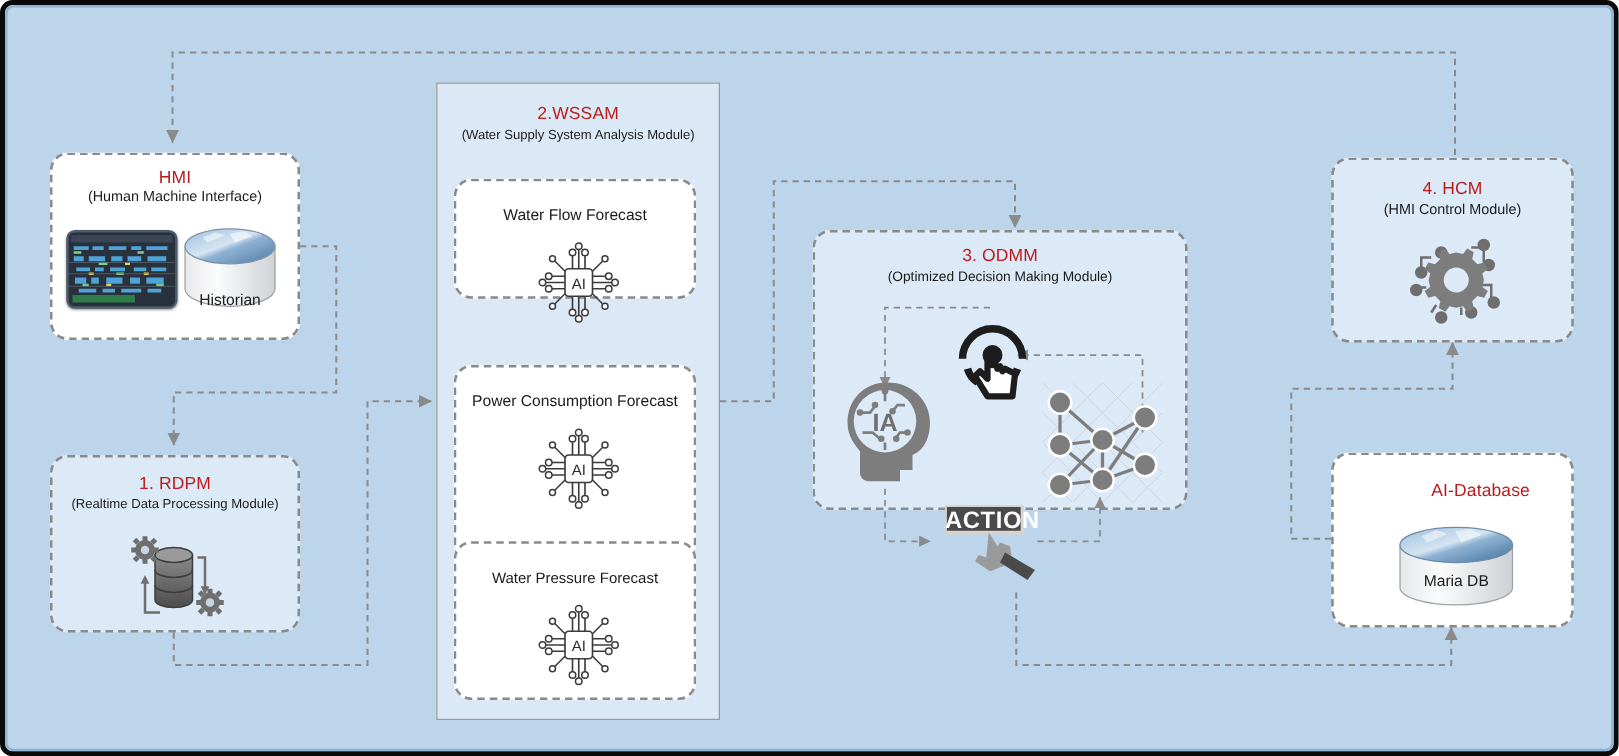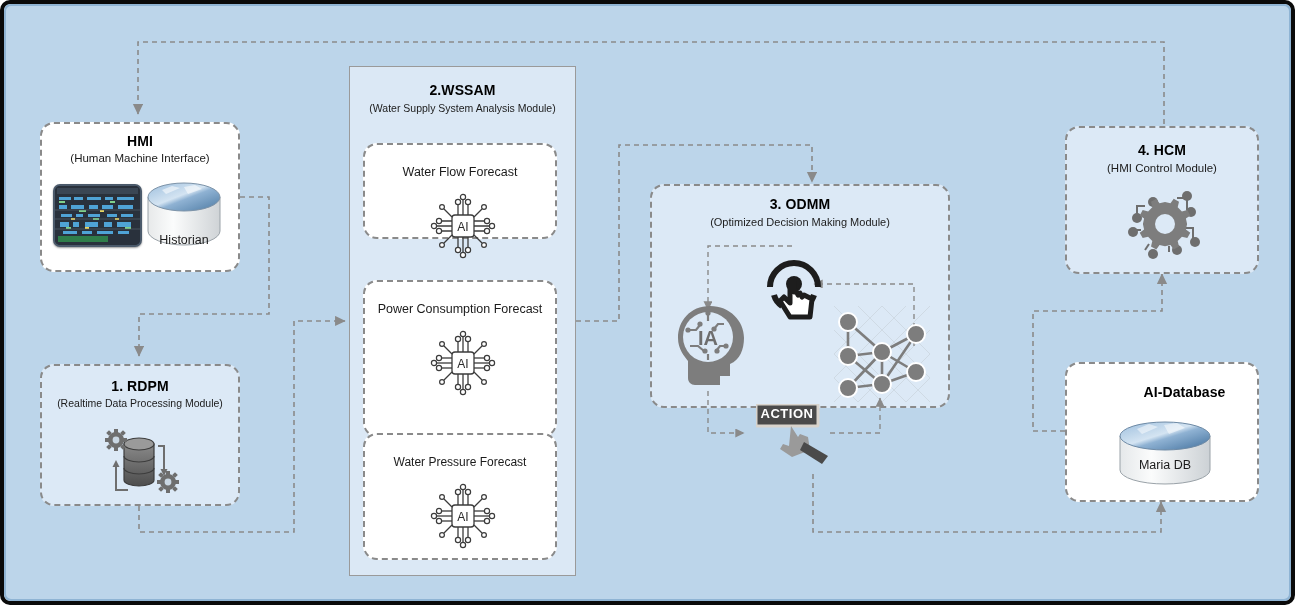--- a/index.html
+++ b/index.html
@@ -17,21 +17,21 @@
   }
   .node{position:absolute;box-sizing:border-box;}
   .dashbox{
     border:2px dashed #8a8a8a;border-radius:14px;background:#ffffff;
   }
   .dashbox.tint{background:#dce9f6;}
   .panel{
     border:1px solid #9a9a9a;background:#dbe8f5;box-sizing:border-box;
   }
   .title{
-    text-align:center;font-weight:bold;color:#000000;letter-spacing:.1px;
+    text-align:center;font-weight:normal;color:#b91c1c;letter-spacing:.1px;
   }
   .subtitle{text-align:center;color:#1b1b1b;}
   svg.wires{position:absolute;left:0;top:0;width:1295px;height:605px;pointer-events:none;}
   .cyl-label{
     position:absolute;width:100%;text-align:center;color:#1b1b1b;
   }
   .subbox{
     position:absolute;box-sizing:border-box;border:2px dashed #8a8a8a;
     border-radius:14px;background:#ffffff;
   }
@@ -253,21 +253,21 @@
             <circle cx="12" cy="14" r="2.4"></circle>
               <circle cx="54" cy="14" r="2.4"></circle>
             <circle cx="12" cy="52" r="2.4"></circle>
               <circle cx="54" cy="52" r="2.4"></circle>
           </g>
           <text x="33" y="38" font-family="Liberation Sans, sans-serif" font-size="12" fill="#2b2b2b" text-anchor="middle">AI</text>
         </svg>
       </div>
     </div>
 
-    <div class="subbox" style="left:13px;top:213px;width:194px;height:157px;text-decoration:underline;">
+    <div class="subbox" style="left:13px;top:225px;width:194px;height:157px;text-decoration:underline;">
       <div class="lbl" style="top:20px;font-size:12.5px;">Power Consumption Forecast</div>
       <div style="position:absolute;left:65px;top:48px;">
         <svg width="66" height="66" viewBox="0 0 66 66">
           <g fill="none" stroke="#3b3b3b" stroke-width="1.3">
             <rect x="22" y="22" width="22" height="22" rx="3" fill="#fff"></rect>
             <line x1="28" y1="22" x2="28" y2="11"></line>
               <line x1="33" y1="22" x2="33" y2="6"></line>
             <line x1="38" y1="22" x2="38" y2="11"></line>
             <line x1="28" y1="44" x2="28" y2="55"></line>
               <line x1="33" y1="44" x2="33" y2="60"></line>
@@ -404,21 +404,21 @@
     </div>
 
     <div style="position:absolute;left:104px;top:218px;">
       <svg width="82" height="60" viewBox="0 0 82 60">
         <rect x="0" y="0" width="62" height="22" rx="1" fill="#4a4a4a" stroke="#d8d3cc" stroke-width="3"></rect>
         <g fill="#9a9a9a">
           <path d="M35,22 L33,42 L27,40 L24,45 L36,53 L54,46 L52,33 L44,30 L42,33 Z"></path>
           <path d="M48,38 L72,52 L66,60 L44,46 Z" fill="#4a4a4a"></path>
         </g>
       </svg>
-      <div style="position:absolute;left:0;top:2px;width:62px;text-align:center;font-size:13px;font-weight:bold;color:#ffffff;letter-spacing:.5px;">ACTION</div>
+      <div style="position:absolute;left:0;top:2px;width:62px;text-align:center;font-size:19px;font-weight:bold;color:#ffffff;letter-spacing:.5px;">ACTION</div>
     </div>
 
     <div style="position:absolute;left:182px;top:120px;">
       <svg width="96" height="96" viewBox="0 0 96 96">
         <g opacity=".2" stroke="#8a8a8a" stroke-width=".8">
           <path d="M0,0 L96,96 M24,0 L96,72 M48,0 L96,48 M0,24 L72,96 M0,48 L48,96 M0,72 L24,96"></path>
           <path d="M96,0 L0,96 M72,0 L0,72 M48,0 L0,48 M96,24 L24,96 M96,48 L48,96 M96,72 L72,96"></path>
         </g>
         <g stroke="#7d7d7d" stroke-width="2.6" fill="none">
           <line x1="14" y1="16" x2="48" y2="46"></line>

